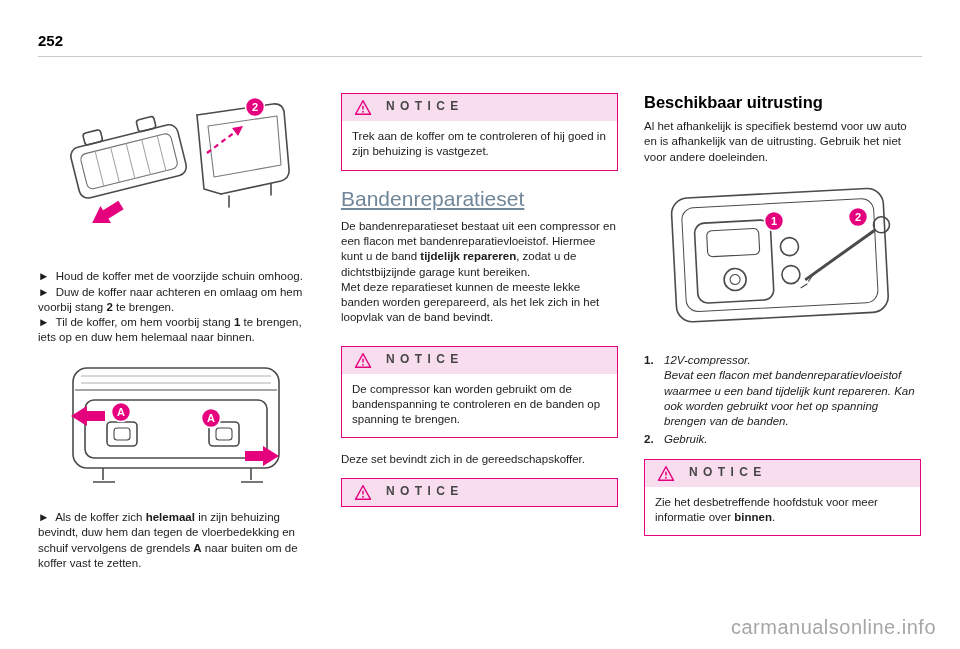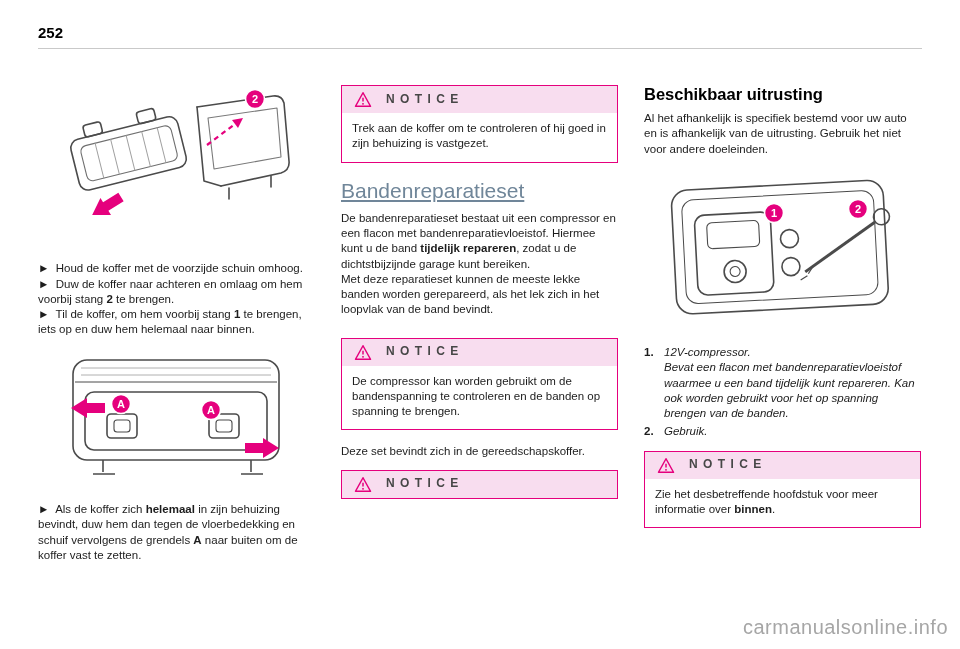--- a/index.html
+++ b/index.html
@@ -1,49 +1,49 @@
 <!DOCTYPE html>
 <html><head>
 <meta charset="utf-8">
 <style>
   * { margin:0; padding:0; box-sizing:border-box; }
   html,body { width:960px; height:649px; }
   body {
     font-family:"Liberation Sans","DejaVu Sans",sans-serif;
     background:#ffffff; color:#1c1c1c; position:relative; overflow:hidden;
   }
-  .page { position:absolute; inset:0; padding:24px 38px 0 38px; }
+  .page { position:absolute; inset:0; padding:32px 38px 0 38px; }
   .page-num { font-size:15px; font-weight:bold; color:#000; margin-bottom:7px; }
   .rule { border:none; border-top:1px solid #c9c9c9; margin:0 0 10px 0; }
 
   .cols { display:flex; gap:26px; }
   .col { flex:0 0 277px; width:277px; font-size:11.5px; line-height:1.33; }
 
   p.body { margin:0 0 10px 0; }
   .fig { text-align:center; margin:6px 0 10px 0; }
 
   .h-blue { color:#708699; font-size:21px; font-weight:400; margin:16px 0 9px 0; line-height:1.1;text-decoration:underline; }
   .h-black { color:#000; font-size:16.5px; font-weight:bold; margin:2px 0 7px 0; line-height:1.15; }
 
   .notice { border:1px solid #e5007d; background:#fff; margin:0 0 14px 0; }
-  .notice-head { display:flex; align-items:center; gap:14px; background:#f8ddef; padding:5px 10px 5px 12px; }
+  .notice-head { display:flex; gap:14px; background:#f8ddef; padding:5px 10px 5px 12px; }
   .notice-label { font-size:12px; font-weight:bold; letter-spacing:0.45em; color:#474747; }
   .notice-body { padding:8px 10px 10px 10px; }
 
   .mt26 { margin-top:26px; }
   .mt20 { margin-top:20px; }
   .mt14 { margin-top:14px; }
 
   .num-list { margin:4px 0 12px 0; }
   .oli { display:flex; gap:5px; margin-bottom:2px; }
   .oli .num { font-weight:bold; min-width:15px; }
   .oli .itxt { flex:1;font-style:italic; }
 
   .watermark {
-    position:absolute; right:12px; bottom:10px;
+    position:absolute; right:24px; bottom:10px;
     font-size:20px; color:#a6a6a6; letter-spacing:0.5px;
   }
   b { font-weight:bold; }
 </style>
 </head>
 <body>
 
 <div class="page">
 
   <div class="page-num">252</div>

